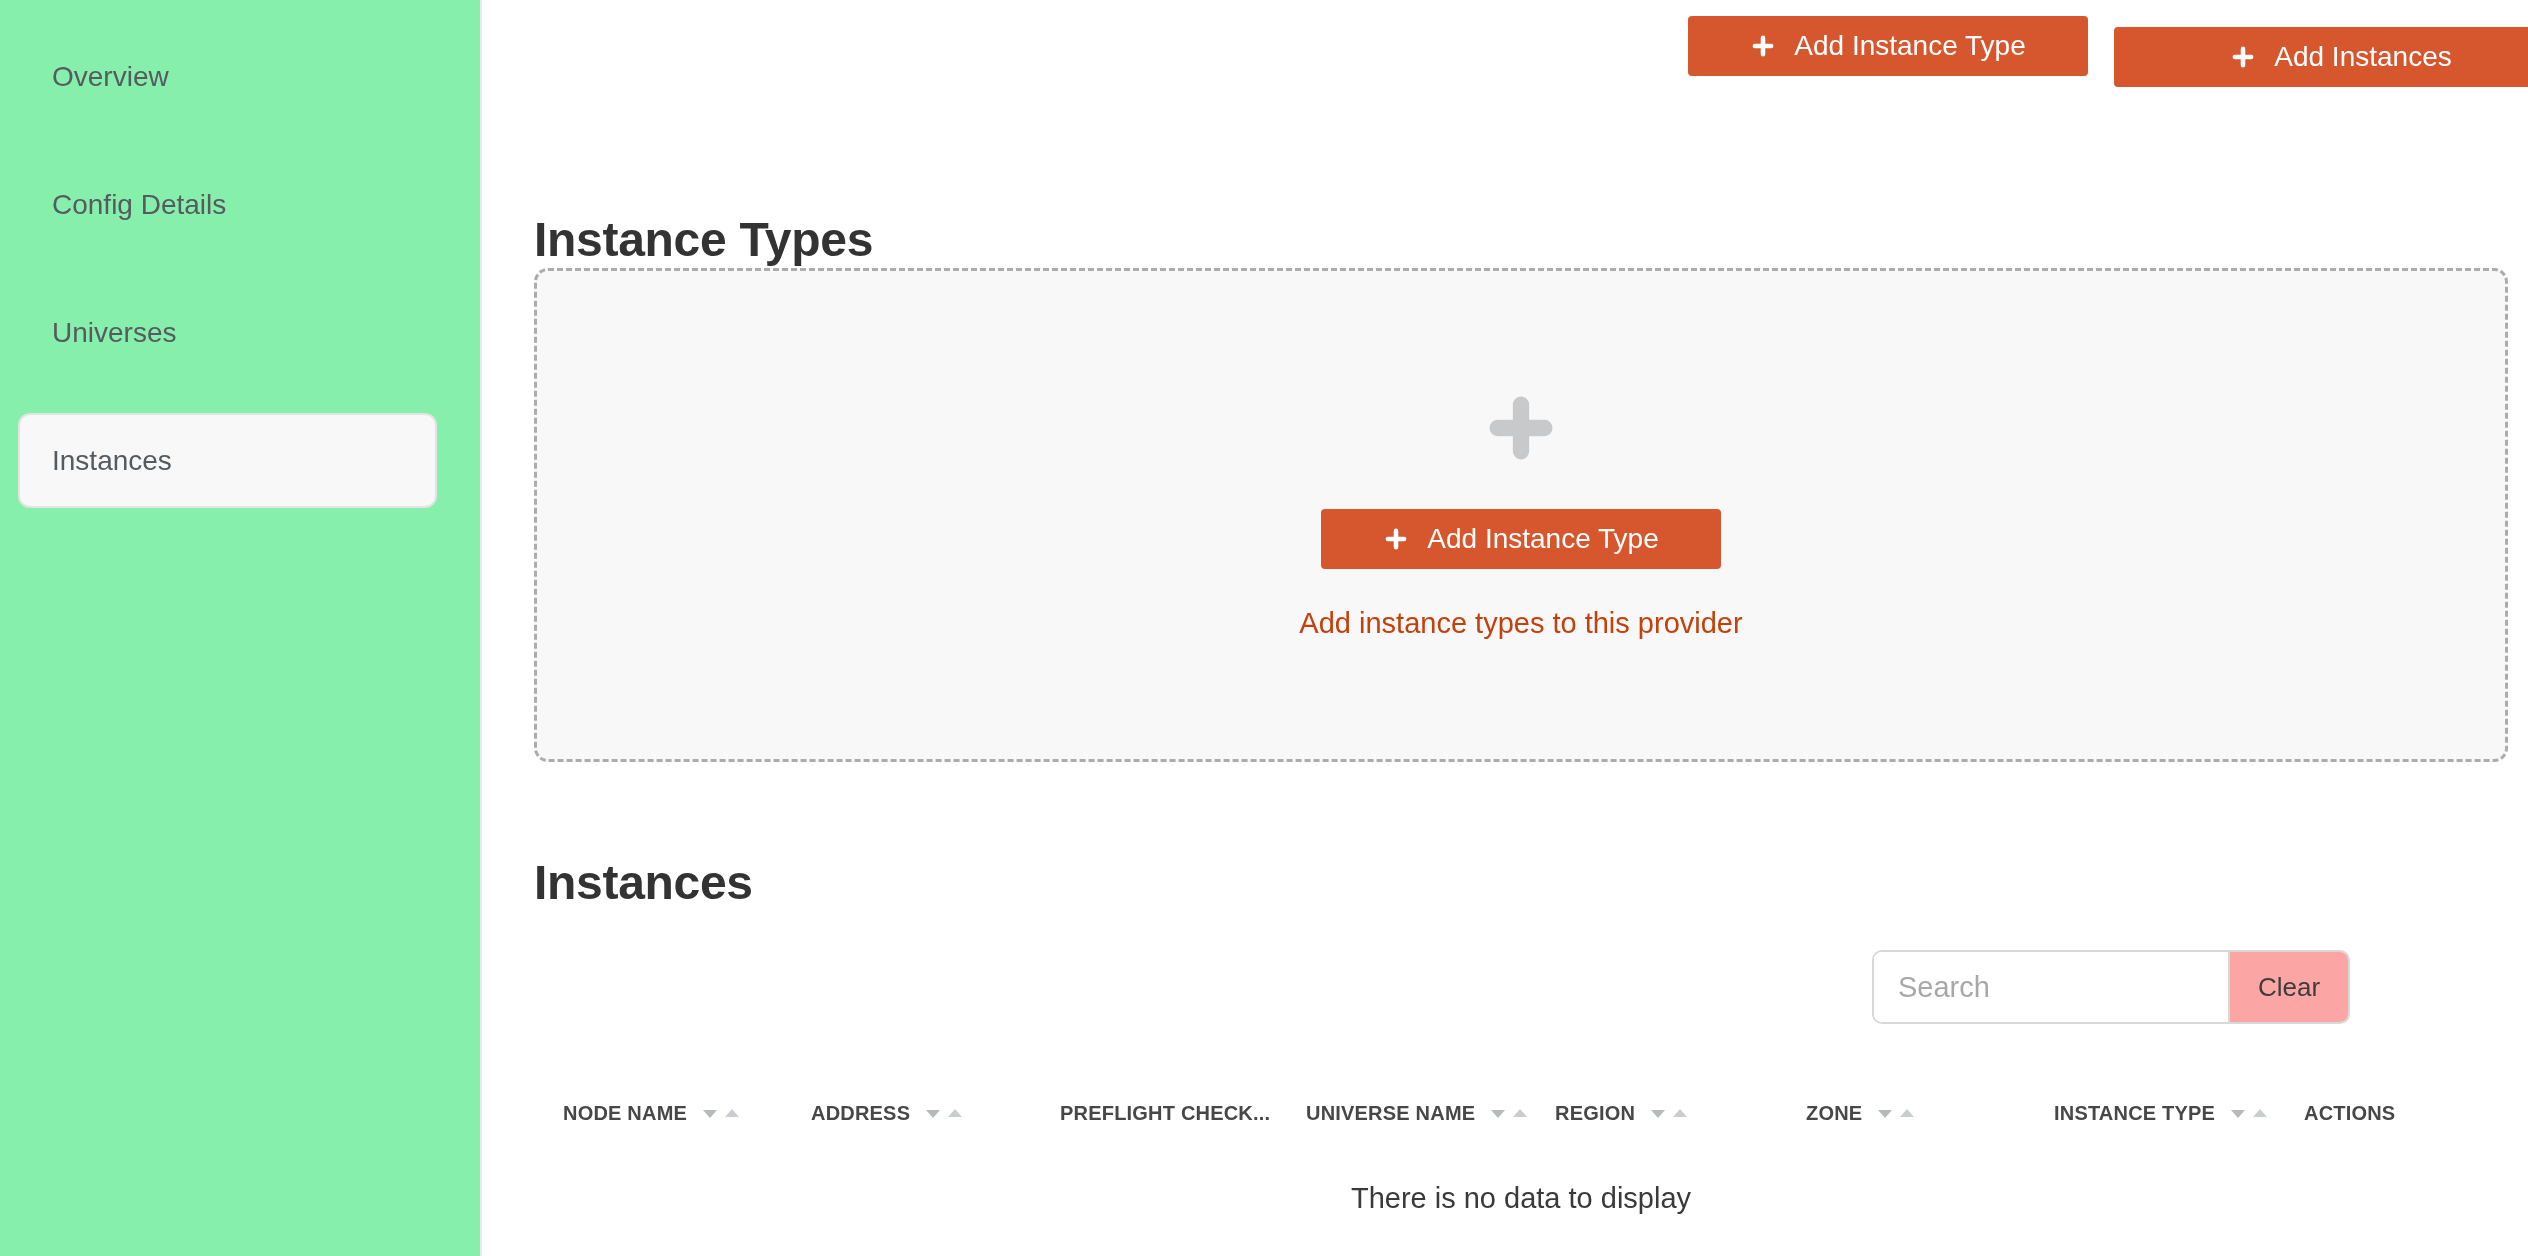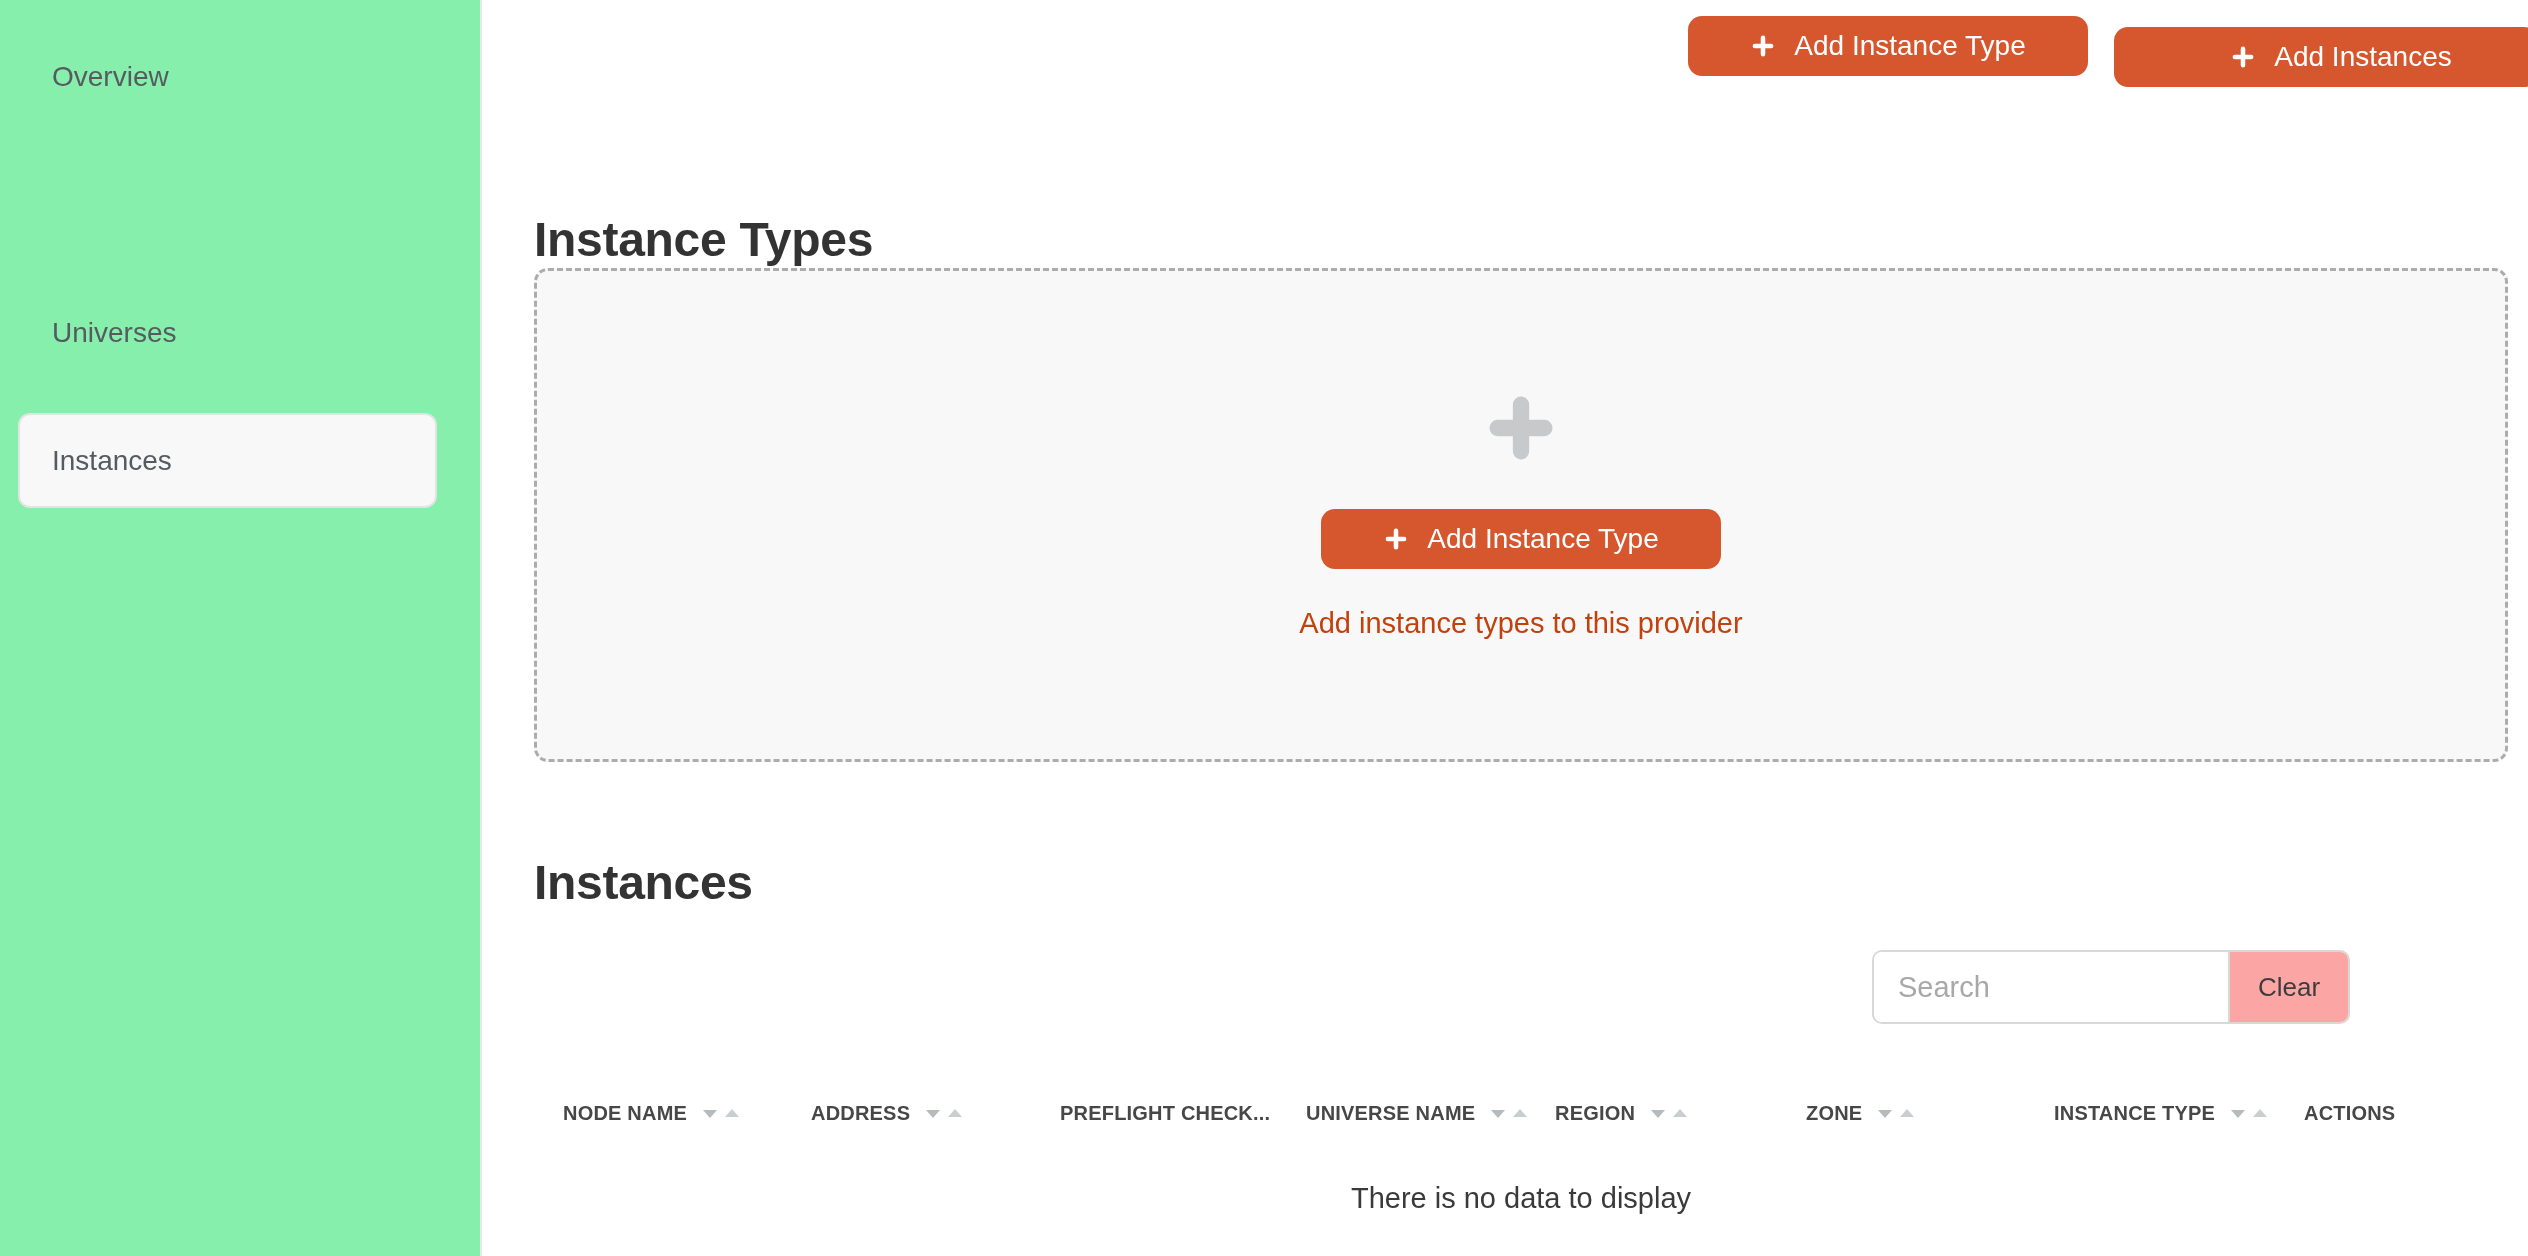--- a/index.html
+++ b/index.html
@@ -37,21 +37,21 @@
     background: #F8F8F8;
     border: 2px solid #E3E3E3;
   }
 
   
   .btn-orange {
     position: absolute;
     background: #D6572E;
     color: #ffffff;
     border: none;
-    border-radius: 14px;
+    border-radius: 4px;
     display: flex; align-items: center; justify-content: center;
     gap: 18px;
     font-family: "Liberation Sans", sans-serif;
     font-size: 28px;
     cursor: pointer;
   }
   .btn-orange svg { display: block; }
 
   
   .section-title {
@@ -154,20 +154,23 @@
 </style>
 </head>
 <body>
 
 <div class="page">
 
   <nav class="sidebar">
     <div class="nav-item" style="top:29px">
       <span>Overview</span>
     </div>
+    <div class="nav-item" style="top:157px">
+      <span>Config Details</span>
+    </div>
     <div class="nav-item" style="top:285px">
       <span>Universes</span>
     </div>
     <div class="nav-item selected" style="top:413px">
       <span>Instances</span>
     </div>
   </nav>
 
   <button class="btn-orange" style="left:1688px; top:16px; width:400px; height:60px;">
     <span>

